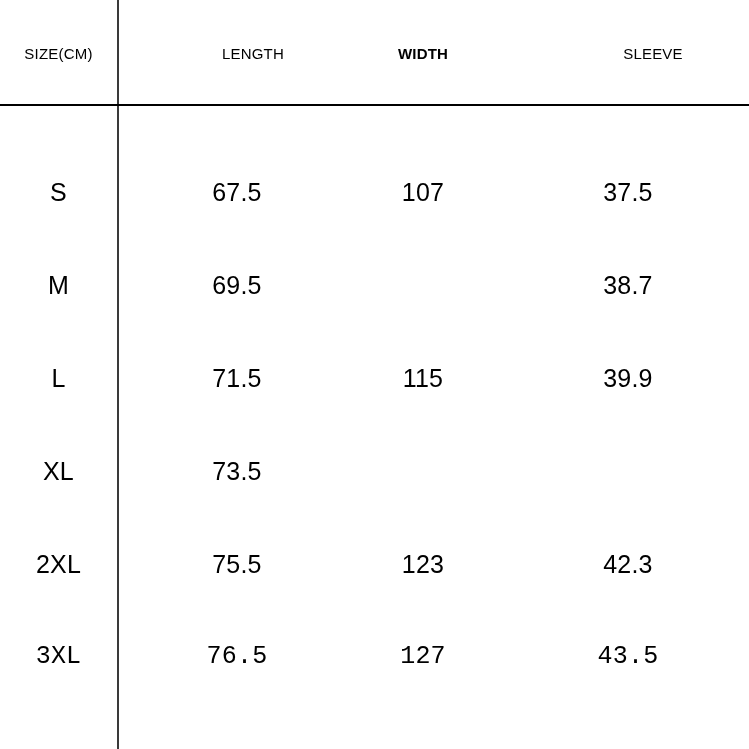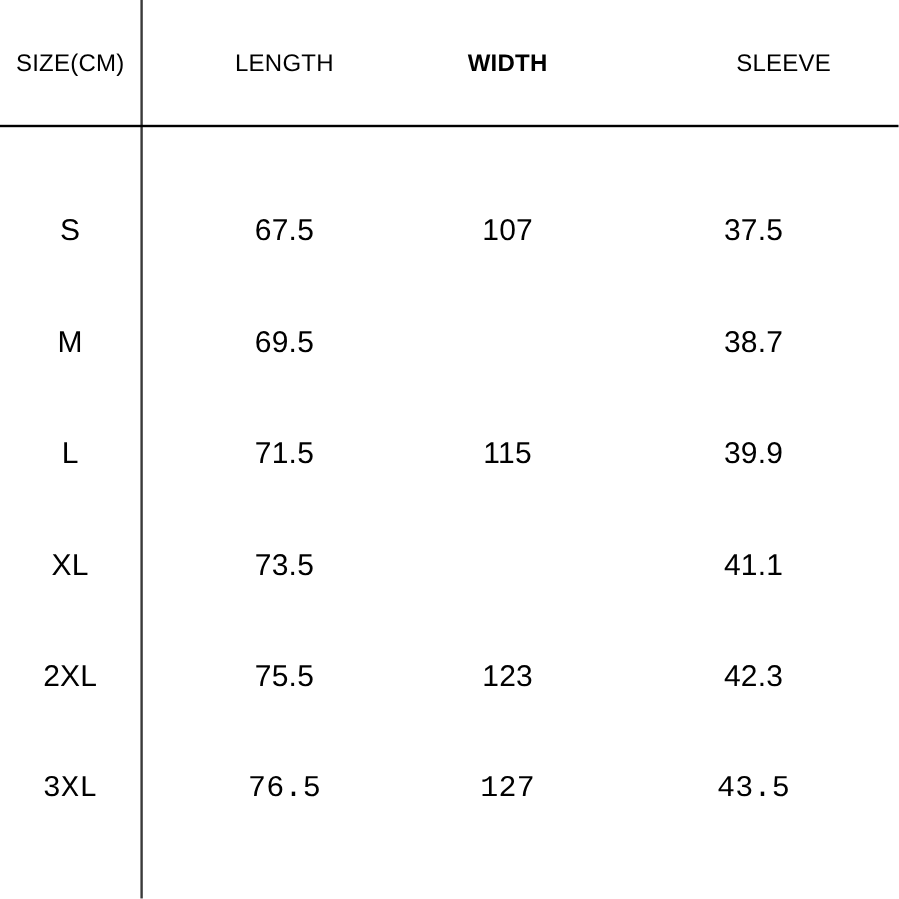--- a/index.html
+++ b/index.html
@@ -42,30 +42,30 @@
     position: absolute;
     left: 0;
     top: 36px;
     width: 749px;
     height: 34px;
     display: flex;
     align-items: center;
   }
 
   .header-cell {
-    font-size: 20px;
+    font-size: 15px;
     font-weight: 400;
     letter-spacing: 0.2px;
     text-align: center;
     white-space: nowrap;
     line-height: 1;
   }
 
   .col-size   { position: absolute; left: 0px;   width: 117px; }
-  .col-length { position: absolute; left: 172px; width: 130px; }
+  .col-length { position: absolute; left: 188px; width: 130px; }
   .col-width  { position: absolute; left: 358px; width: 130px; font-weight: bold; }
   .col-sleeve { position: absolute; left: 588px; width: 130px; }
 
   
   .data-row {
     position: absolute;
     left: 0;
     width: 749px;
     height: 40px;
     display: block;
@@ -117,21 +117,20 @@
   <div class="data-row" style="top:358px;">
     <div class="data-cell cell-size">L</div>
     <div class="data-cell cell-length">71.5</div>
     <div class="data-cell cell-width">115</div>
     <div class="data-cell cell-sleeve">39.9</div>
   </div>
 
   <div class="data-row" style="top:451px;">
     <div class="data-cell cell-size">XL</div>
     <div class="data-cell cell-length">73.5</div>
-    <div class="data-cell cell-sleeve">41.1</div>
   </div>
 
   <div class="data-row" style="top:544px;padding-left:44px;">
     <div class="data-cell cell-size">2XL</div>
     <div class="data-cell cell-length">75.5</div>
     <div class="data-cell cell-width">123</div>
     <div class="data-cell cell-sleeve">42.3</div>
   </div>
 
   <div class="data-row" style="top:637px;font-family:Liberation Mono, monospace;">

